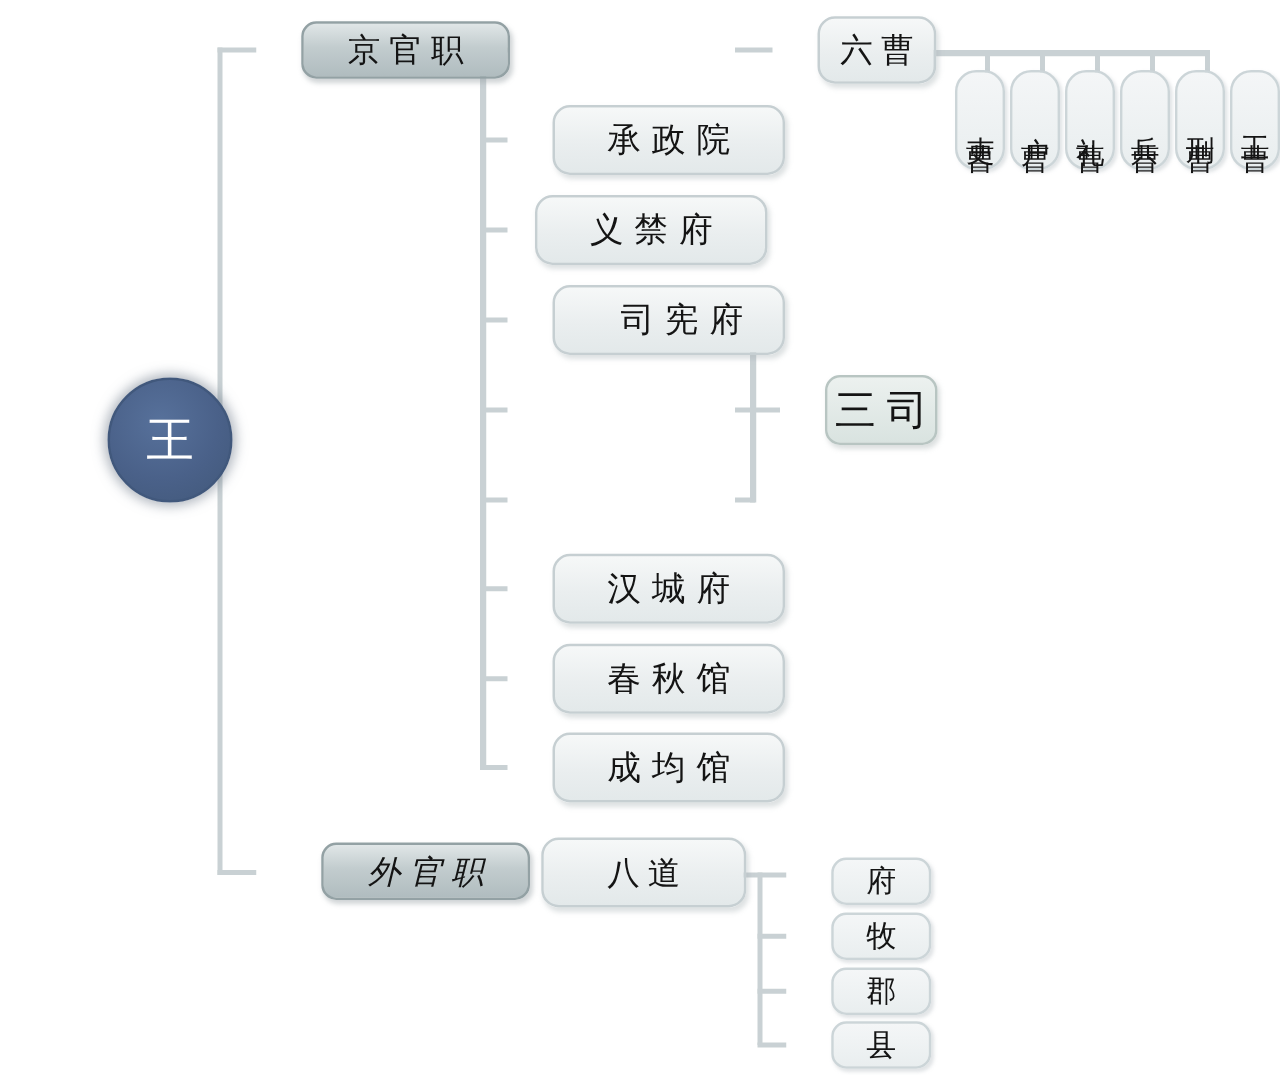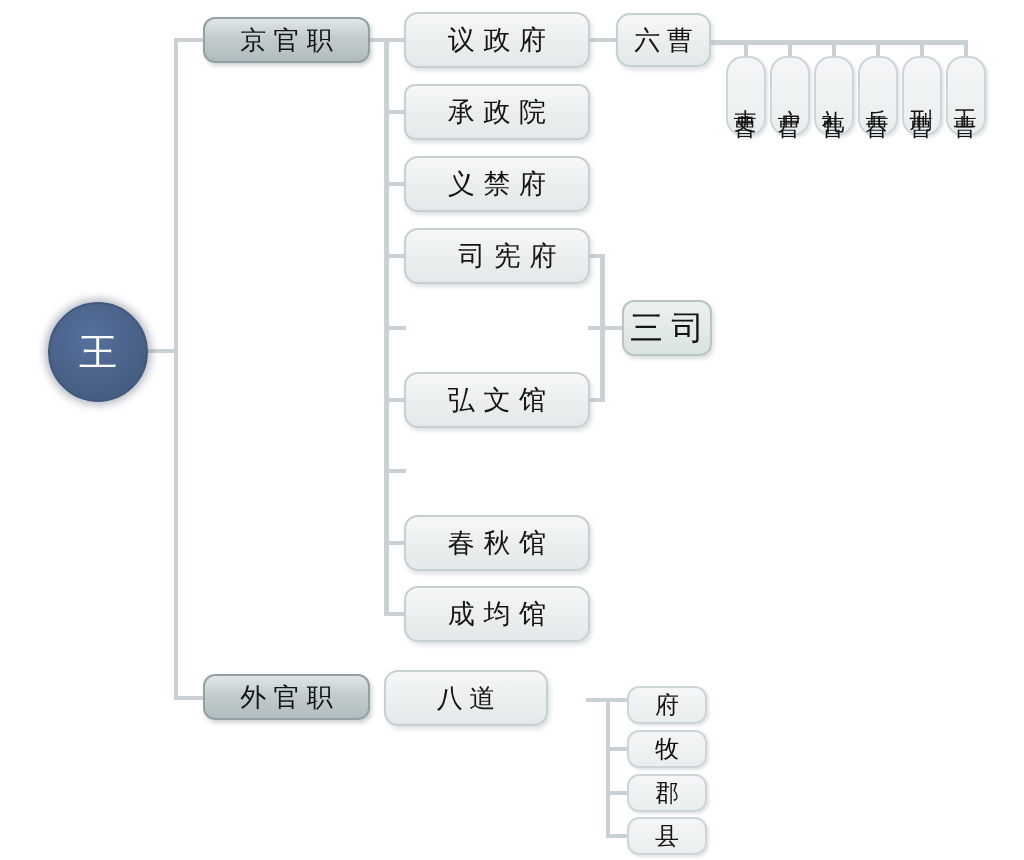--- a/index.html
+++ b/index.html
@@ -3,21 +3,21 @@
 <meta charset="utf-8">
 <style>
   html,body{margin:0;padding:0;background:#ffffff;}
   .canvas{
     position:relative;width:1024px;height:860px;background:#ffffff;overflow:hidden;
     font-family:"DejaVu Serif","Liberation Serif",serif;color:#141414;
   }
   .line{position:absolute;background:#c9d1d4;}
   .node{
     position:absolute;display:flex;align-items:center;justify-content:center;
-    box-sizing:border-box;white-space:nowrap;
+    box-sizing:border-box;white-space:nowrap;margin-left:38px;
   }
   .king{
     border-radius:50%;
     background:radial-gradient(circle at 42% 35%, #57719b 0%, #4a6189 55%, #415879 100%);
     border:2px solid #41587c;
     box-shadow:0 0 9px 3px rgba(115,125,140,0.55);
     color:#ffffff;font-size:38px;
   }
   .branch{
     background:linear-gradient(180deg,#e0e6e7 0%,#c2ccce 45%,#b0bcbf 100%);
@@ -92,41 +92,40 @@
   <div class="line" style="left:586px;top:698px;width:43px;height:4px;"></div>
   <div class="line" style="left:606px;top:698px;width:4px;height:138px;"></div>
   <div class="line" style="left:606px;top:747px;width:23px;height:4px;"></div>
   <div class="line" style="left:606px;top:791px;width:23px;height:4px;"></div>
   <div class="line" style="left:606px;top:834px;width:23px;height:4px;"></div>
 
   <div class="node king" style="left:48px;top:302px;width:100px;height:100px;">王</div>
 
   <div class="node branch" style="left:203px;top:17px;width:167px;height:46px;">京官职</div>
 
-  <div class="node branch" style="left:203px;top:674px;width:167px;height:46px;">外官职</div>
+  <div class="node branch" style="left:219px;top:674px;width:167px;height:46px;font-style:italic;">外官职</div>
 
-  <div class="node office" style="left:404px;top:12px;width:186px;height:56px;">议政府</div>
-  <div class="node office" style="left:404px;top:84px;width:186px;height:56px;border-radius:11px;">承政院</div>
-  <div class="node office" style="left:404px;top:156px;width:186px;height:56px;">义禁府</div>
+  <div class="node office" style="left:404px;top:84px;width:186px;height:56px;">承政院</div>
+  <div class="node office" style="left:390px;top:156px;width:186px;height:56px;">义禁府</div>
   <div class="node office" style="left:404px;top:228px;width:186px;height:56px;padding-left:21px;">司宪府</div>
-  <div class="node office" style="left:404px;top:372px;width:186px;height:56px;">弘文馆</div>
+  <div class="node office" style="left:404px;top:443px;width:186px;height:56px;">汉城府</div>
   <div class="node office" style="left:404px;top:586px;width:186px;height:56px;">成均馆</div>
   <div class="node office" style="left:404px;top:515px;width:186px;height:56px;">春秋馆</div>
 
   <div class="node office hub" style="left:616px;top:13px;width:95px;height:54px;">六曹</div>
 
   <div class="node ministry" style="left:726px;top:56px;width:40px;height:80px;">吏曹</div>
   <div class="node ministry" style="left:770px;top:56px;width:40px;height:80px;">户曹</div>
   <div class="node ministry" style="left:814px;top:56px;width:40px;height:80px;">礼曹</div>
   <div class="node ministry" style="left:858px;top:56px;width:40px;height:80px;">兵曹</div>
   <div class="node ministry" style="left:902px;top:56px;width:40px;height:80px;">刑曹</div>
   <div class="node ministry" style="left:946px;top:56px;width:40px;height:80px;">工曹</div>
 
   <div class="node sansi" style="left:622px;top:300px;width:90px;height:56px;">三司</div>
 
-  <div class="node office hub" style="left:384px;top:670px;width:164px;height:56px;">八道</div>
+  <div class="node office hub" style="left:395px;top:670px;width:164px;height:56px;">八道</div>
 
   <div class="node division" style="left:627px;top:686px;width:80px;height:38px;">府</div>
   <div class="node division" style="left:627px;top:730px;width:80px;height:38px;">牧</div>
   <div class="node division" style="left:627px;top:774px;width:80px;height:38px;">郡</div>
   <div class="node division" style="left:627px;top:817px;width:80px;height:38px;">县</div>
 
 </div>
 
 </body></html>

